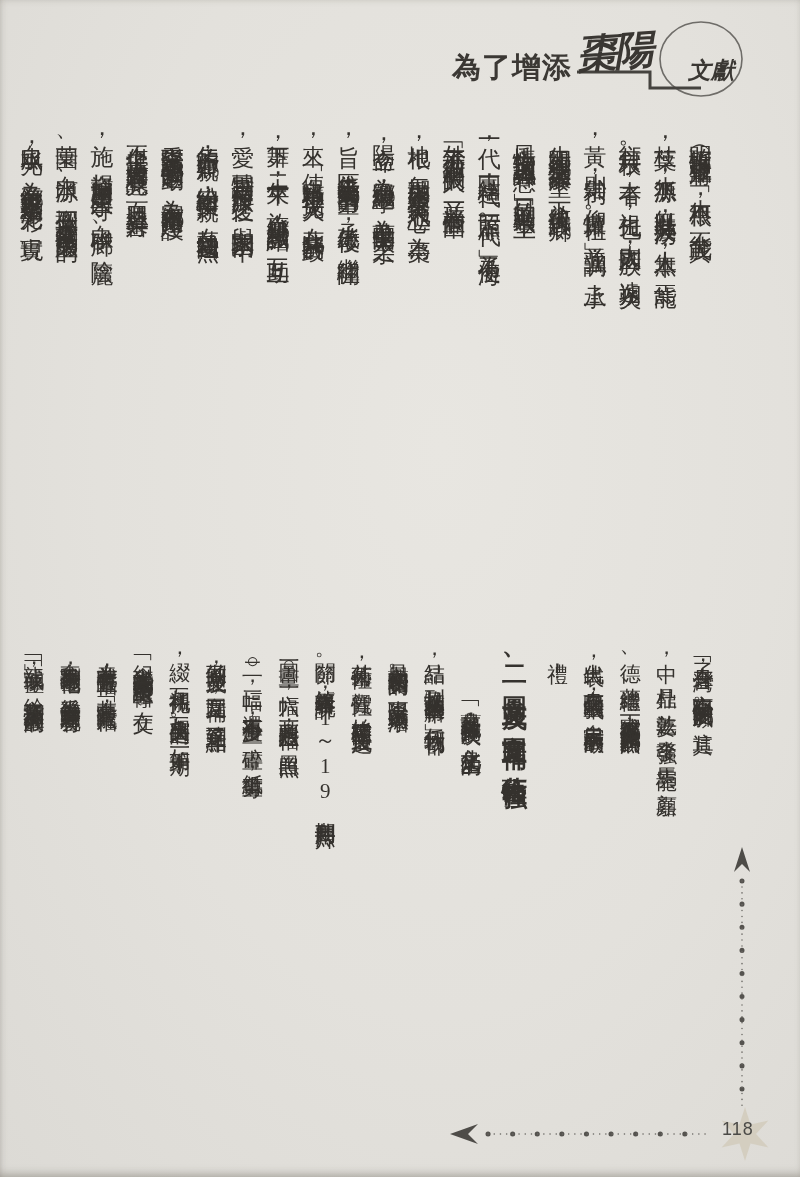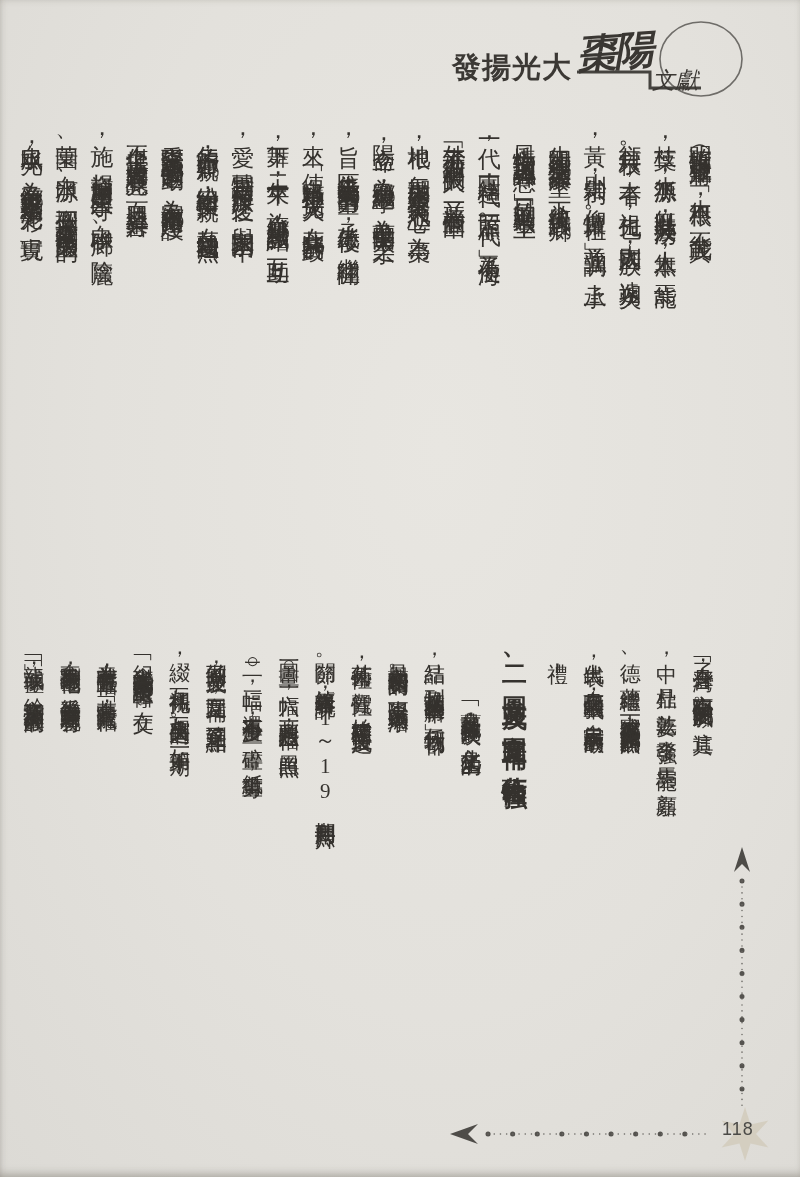--- a/index.html
+++ b/index.html
@@ -19,22 +19,22 @@
     font-size:29px;font-weight:bold;letter-spacing:1px;color:#3b3834;
   }
   .logo-wrap{position:absolute;left:555px;top:8px;width:210px;height:100px;}
   .logo-svg{position:absolute;left:0;top:0;}
   .logo-title{
     position:absolute;left:22px;top:16px;
     font-size:40px;font-weight:bold;font-style:italic;
     letter-spacing:-3px;color:#3a3733;transform:rotate(-4deg);
   }
   .logo-subtitle{
-    position:absolute;left:97px;top:57px;
-    font-size:23px;font-weight:normal;font-style:italic;color:#3a3733;
+    position:absolute;left:97px;top:47px;
+    font-size:23px;font-weight:bold;font-style:italic;color:#3a3733;padding-left:36px;
   }
   
   .vtext{
     position:absolute;
     writing-mode:vertical-rl;
     text-orientation:upright;
   }
   .vtext .col{display:block;}
   .upper{
     left:12px;top:127px;width:706px;height:522px;
@@ -58,21 +58,21 @@
     position:absolute;left:722px;top:1119px;
     font-family:"Liberation Sans","DejaVu Sans",sans-serif;
     font-size:18px;letter-spacing:1px;color:#4b4a47;
   }
 </style>
 </head>
 <body>
 
 <div class="page">
 
-  <div class="issue-label">發揚光大</div>
+  <div class="issue-label">為了增添</div>
 
   <div class="logo-wrap">
     <svg class="logo-svg" width="210" height="100" viewBox="0 0 210 100">
       <ellipse cx="146" cy="51" rx="41" ry="37" fill="none" stroke="#6e6c68" stroke-width="1.6"></ellipse>
       <path d="M 22 64 L 95 64 L 95 80 L 146 80" fill="none" stroke="#45433f" stroke-width="3"></path>
     </svg>
     <div class="logo-title">棗陽</div>
     <div class="logo-subtitle">文獻</div>
   </div>
 

